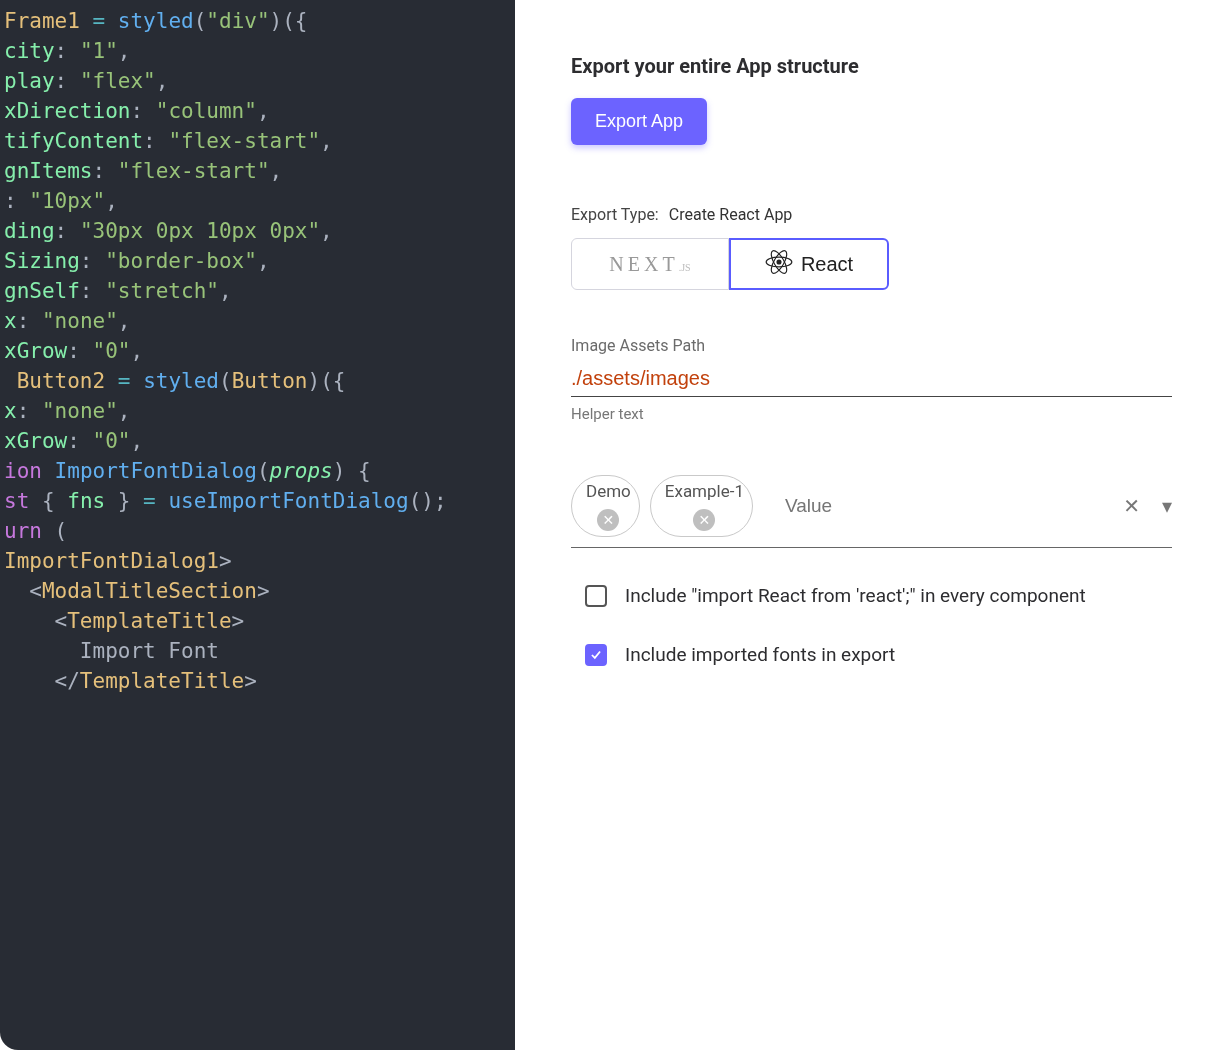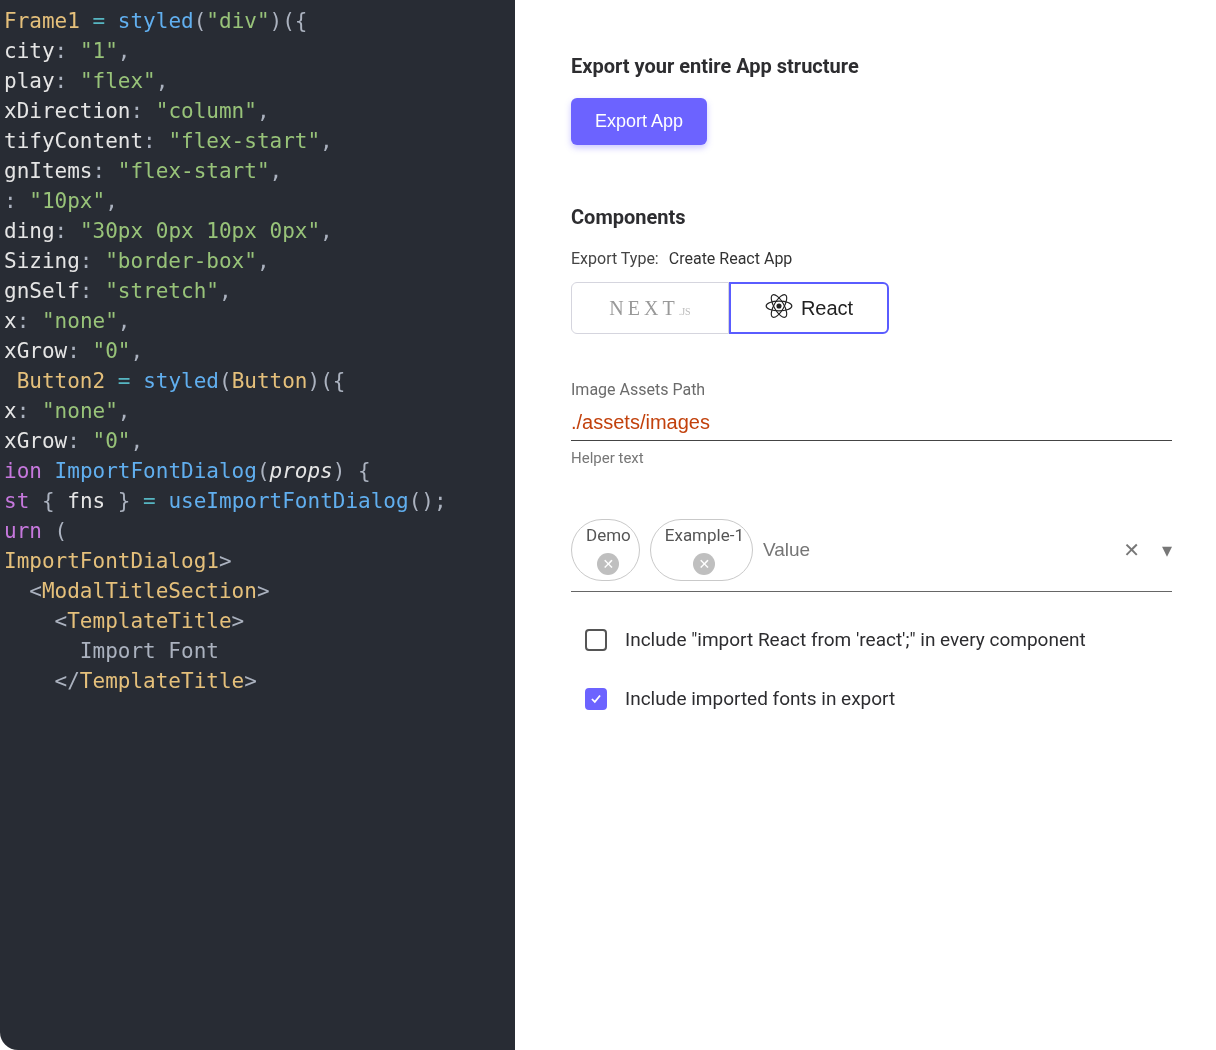--- a/index.html
+++ b/index.html
@@ -20,21 +20,21 @@
     color: #abb2bf;
     font-family: ui-monospace, "SF Mono", Menlo, Consolas, monospace;
     font-size: 21px;
     line-height: 1.43;
     padding-top: 6px;
     overflow: hidden;
     white-space: pre;
     border-bottom-left-radius: 18px;
   }
   .code-pane .line { padding-left: 4px; }
-  .c-red    { color: #e5e5e5; }
+  .c-red    { color: #86efac; }
   .c-yellow { color: #e5c07b; }
   .c-blue   { color: #61afef; }
   .c-green  { color: #98c379; }
   .c-purple { color: #c678dd; }
   .c-gray   { color: #abb2bf; }
   .c-aqua   { color: #56b6c2; }
   .c-ital   { font-style: italic; }
   .jsx-tag  { color: #e5c07b; }
   .jsx-brkt { color: #abb2bf; }
 
@@ -167,20 +167,21 @@
     align-items: center; justify-content: center;
     font-size: 14px;
     cursor: pointer;
   }
   .chips-input {
     flex: 1;
     border: none;
     outline: none;
     font-size: 19px;
     color: #888;
+    margin-left: 22px;
   }
   .chips-actions {
     display: flex;
     align-items: center;
     gap: 22px;
     color: #777;
     font-size: 20px;
   }
   .chips-actions span { cursor: pointer; }
 
@@ -214,21 +215,20 @@
 
 <div class="panel">
 
 
   <div class="section">
     <div class="section-title">Export your entire App structure</div>
     <button class="btn-primary">Export App</button>
   </div>
 
   <div class="section section-components">
-    <div class="section-title">Components</div>
 
     <div class="field-inline">
       <span>Export Type:</span>
       <span class="value">Create React App</span>
     </div>
 
     <div class="toggle-group">
       <button class="toggle-btn">
         <span class="next-logo">
           <span>NEXT</span><span class="js">.JS</span>

